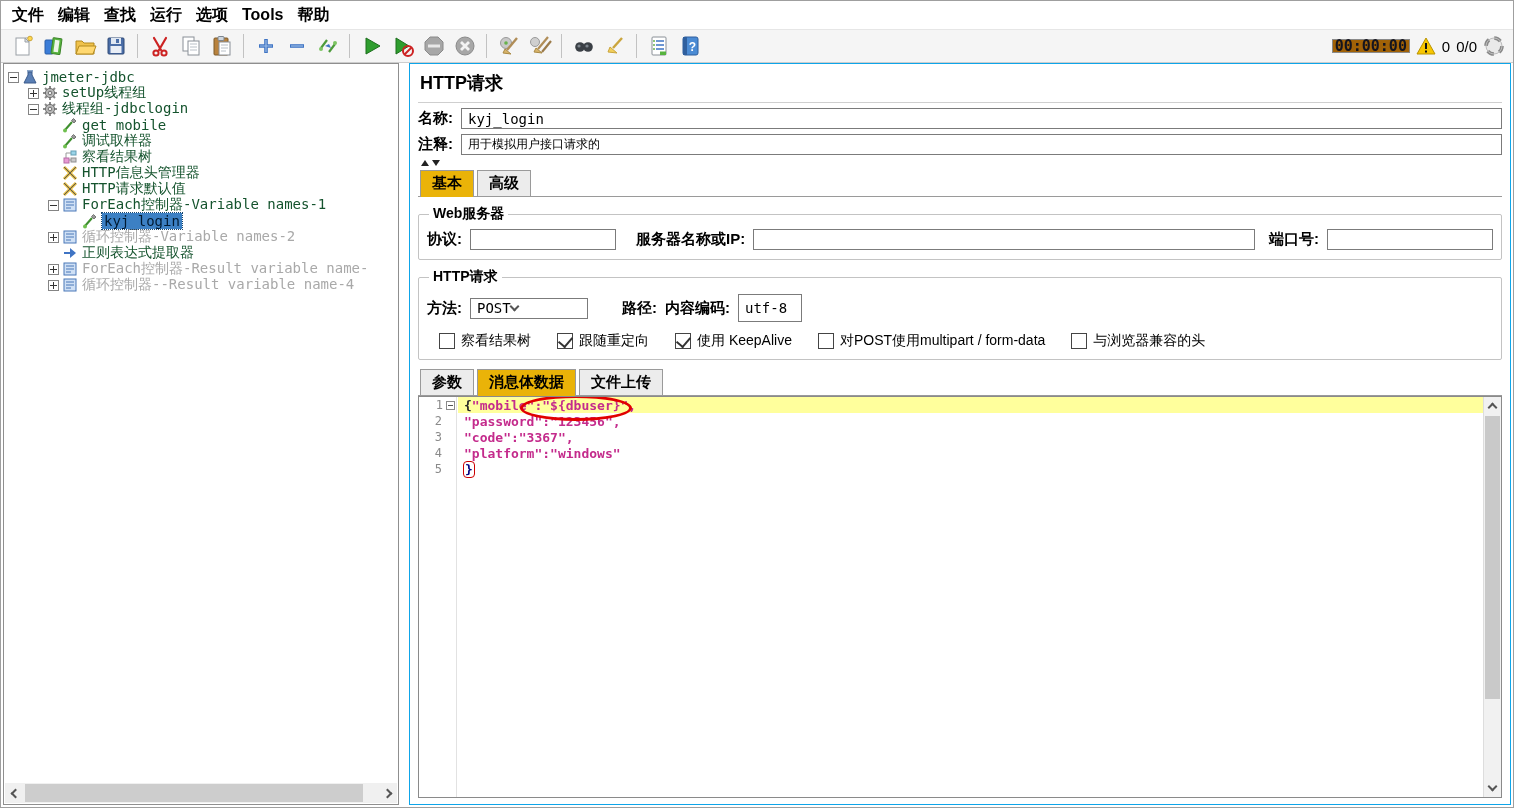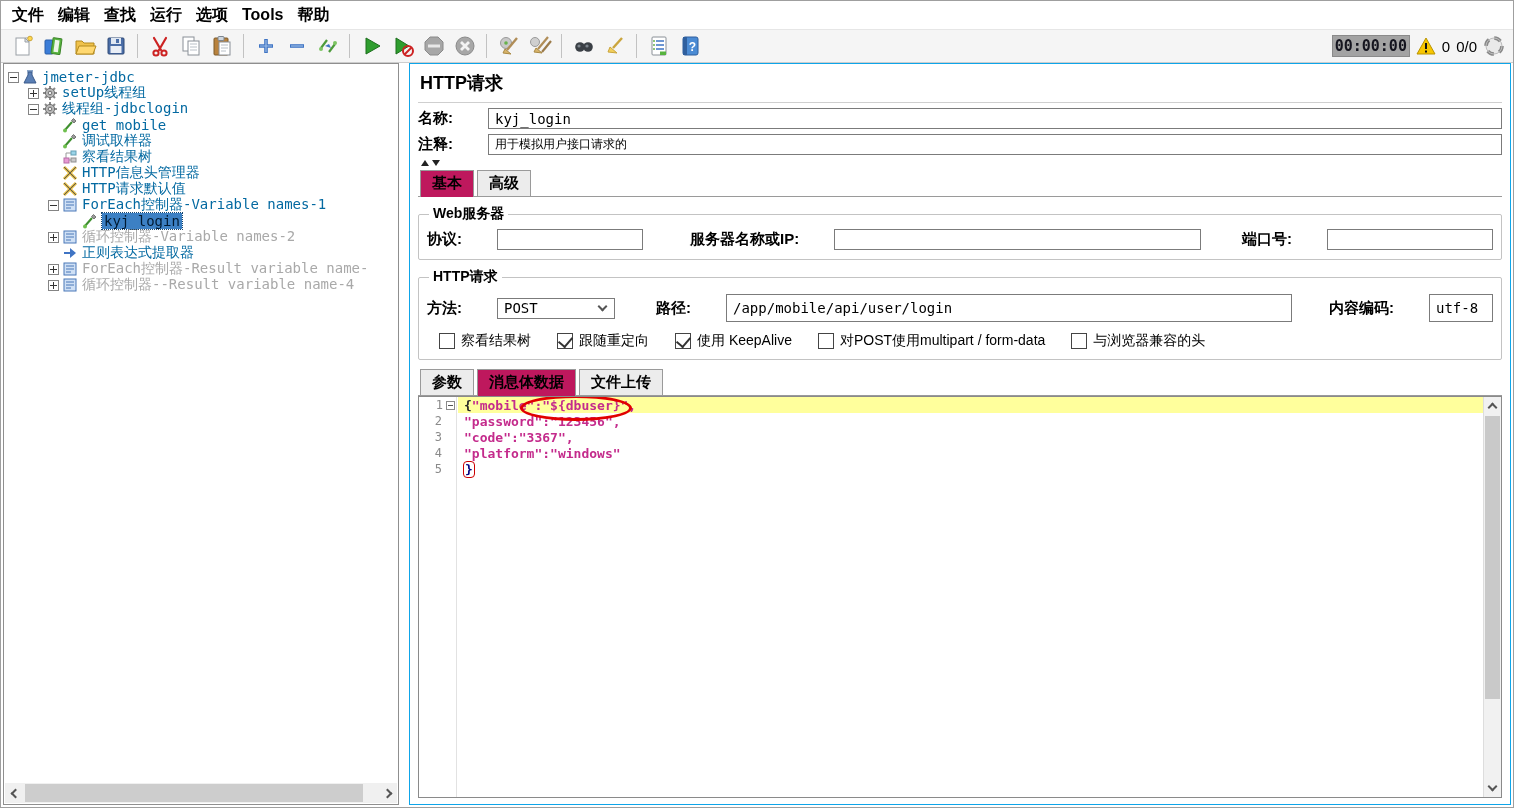--- a/index.html
+++ b/index.html
@@ -9,72 +9,72 @@
   
   .menubar { height:28px; display:flex; align-items:center; padding:0 4px; background:#fff; }
   .menu-item { font-size:16px; font-weight:700; padding:2px 7px; color:#000; }
 
   
   .toolbar { position:absolute; top:28px; left:0; right:0; height:34px; background:#f5f5f5;
              border-top:1px solid #e6e6e6; border-bottom:1px solid #cdcdcd; display:flex; align-items:center; padding:0 6px; }
   .tbtn { width:27px; height:27px; display:flex; align-items:center; justify-content:center; margin:0 2px; }
   .tsep { width:1px; height:24px; background:#c2c2c2; margin:0 6px; flex:none; }
   .toolbar-right { margin-left:auto; display:flex; align-items:center; gap:6px; padding-right:2px; }
-  .timer { width:78px; height:22px; border:1px solid #8a8a8a; background:#a3a3a3; color:#14141e;
+  .timer { width:78px; height:14px; border:1px solid #8a8a8a; background:#a16207; color:#14141e;
            font:700 15px "DejaVu Sans Mono",monospace; display:flex; align-items:center; justify-content:center; }
   .tcount { font:400 15px "Liberation Sans",sans-serif; color:#000; }
 
   
   .tree { position:absolute; top:62px; left:2px; width:396px; bottom:2px; background:#fff;
           border:1px solid #8f8f8f; overflow:hidden; }
   .tree-rows { padding-top:5px; }
   .trow { height:16px; display:flex; align-items:center; white-space:nowrap; }
   .thandle { width:11px; height:11px; border:1px solid #848484; background:#fff; flex:none; margin-right:3px;
              position:relative; }
   .thandle::before { content:""; position:absolute; left:1px; right:1px; top:4px; height:1px; background:#333; }
   .thandle.plus::after { content:""; position:absolute; top:1px; bottom:1px; left:4px; width:1px; background:#333; }
   .tspacer { width:14px; flex:none; }
   .ticon { width:16px; height:16px; flex:none; margin-right:4px; }
-  .tlabel { font:400 14px "DejaVu Sans Mono",monospace; color:#0369a1; }
+  .tlabel { font:400 14px "DejaVu Sans Mono",monospace; color:#14532d; }
   .trow.disabled .tlabel { color:#a9a9a9; }
   .tlabel.selected { background:#3c80c4; color:#001a33; outline:1px dotted #16456e; padding:0 2px; }
 
   .hscroll { position:absolute; left:1px; right:1px; bottom:1px; height:20px; background:#f0f0f0; display:flex; align-items:center; }
   .sbtn { width:20px; height:20px; display:flex; align-items:center; justify-content:center; flex:none; }
   .htrack { flex:1; height:20px; position:relative; }
   .hthumb { position:absolute; left:0; top:1px; height:18px; width:338px; background:#cdcdcd; }
   .chev { display:inline-block; width:7px; height:7px; border-right:2px solid #555; border-bottom:2px solid #555; }
   .chev.left{ transform:rotate(135deg);} .chev.right{ transform:rotate(-45deg);}
   .chev.up{ transform:rotate(-135deg); margin-top:3px;} .chev.down{ transform:rotate(45deg); margin-bottom:3px;}
 
   
   .rpanel { position:absolute; top:62px; left:408px; right:2px; bottom:2px; border:1px solid #0ea5e9;
             background:#fff; padding:4px 8px 6px; display:flex; flex-direction:column; overflow:hidden; }
   .ptitle { font-size:18px; font-weight:700; padding:3px 0 7px 2px; border-bottom:1px solid #cfcfcf; }
-  .frow { display:flex; align-items:center; margin-top:5px;gap:27px; }
+  .frow { display:flex; align-items:center; margin-top:5px; }
   .flabel { font-size:15px; font-weight:700; margin-right:8px; white-space:nowrap; }
   .tinput { border:1px solid #7b7b7b; min-height:21px; background:#fff; font:400 14px "DejaVu Sans Mono",monospace;
             padding:1px 6px; display:flex; align-items:center; }
   .grow1 { flex:1; }
   .comment-input { font:400 12px "Liberation Sans",sans-serif; min-height:20px; }
   .split { height:10px; display:flex; align-items:center; gap:3px; padding-left:3px; margin-top:3px; }
   .tri-up { width:0; height:0; border-left:4px solid transparent; border-right:4px solid transparent; border-bottom:6px solid #222; }
   .tri-down { width:0; height:0; border-left:4px solid transparent; border-right:4px solid transparent; border-top:6px solid #222; }
 
   .tabs { display:flex; border-bottom:1px solid #9a9a9a; padding-left:2px; margin-top:2px; }
   .tab { border:1px solid #9a9a9a; border-bottom:none; background:#ececec; font-size:15px; font-weight:700;
          padding:3px 11px 3px; margin-right:3px; }
-  .tab.sel { background:#be185d; margin-bottom:-1px; padding-bottom:4px; }
+  .tab.sel { background:#eab308; margin-bottom:-1px; padding-bottom:4px; }
 
   fieldset { margin-top:8px; border:1px solid #c3c3c3; border-radius:2px; padding:4px 8px 9px; }
   legend { font-size:14px; font-weight:700; padding:0 4px; margin-left:2px; }
   .w-proto { width:146px; margin-right:20px; }
   .w-server { flex:1; margin-right:14px; }
   .w-port { width:166px; }
-  .tselect { width:118px; justify-content:space-between; margin-right:14px; }
+  .tselect { width:118px; justify-content:flex-start; margin-right:34px; }
   .w-path { flex:1; margin-right:10px; }
   .w-enc { width:64px; }
 
   .cbrow { display:flex; align-items:center; margin-top:10px; padding-left:12px; }
   .cbitem { display:flex; align-items:center; font-size:14px; margin-right:26px; }
   .cb { width:16px; height:16px; border:1.5px solid #444; background:#fff; position:relative; flex:none; margin-right:6px; }
   .cb.on::after { content:""; position:absolute; left:3px; top:0px; width:7px; height:11px;
                   border-right:2.5px solid #333; border-bottom:2.5px solid #333; transform:rotate(40deg); }
 
   .editor { position:relative; flex:1; min-height:0; margin-top:0; border:1px solid #8a8a8a; background:#fff; }
@@ -459,21 +459,20 @@
 
     <fieldset>
       <legend>HTTP请求</legend>
       <div class="frow" style="margin-top:4px;">
         <span class="flabel">方法:</span>
         <div class="tinput tselect">
           <span>POST</span>
           <i class="chev down" style="margin-right:2px;"></i>
         </div>
         <span class="flabel">路径:</span>
-        <div class="tinput w-path" style="min-height:28px;">/app/mobile/api/user/login</div>
         <span class="flabel">内容编码:</span>
         <div class="tinput w-enc" style="min-height:28px;">utf-8</div>
       </div>
       <div class="cbrow" id="cbrow">
           <span class="cbitem">
             <span class="cb"></span>
             <span>察看结果树</span>
           </span>
           <span class="cbitem">
             <span class="cb on"></span>

